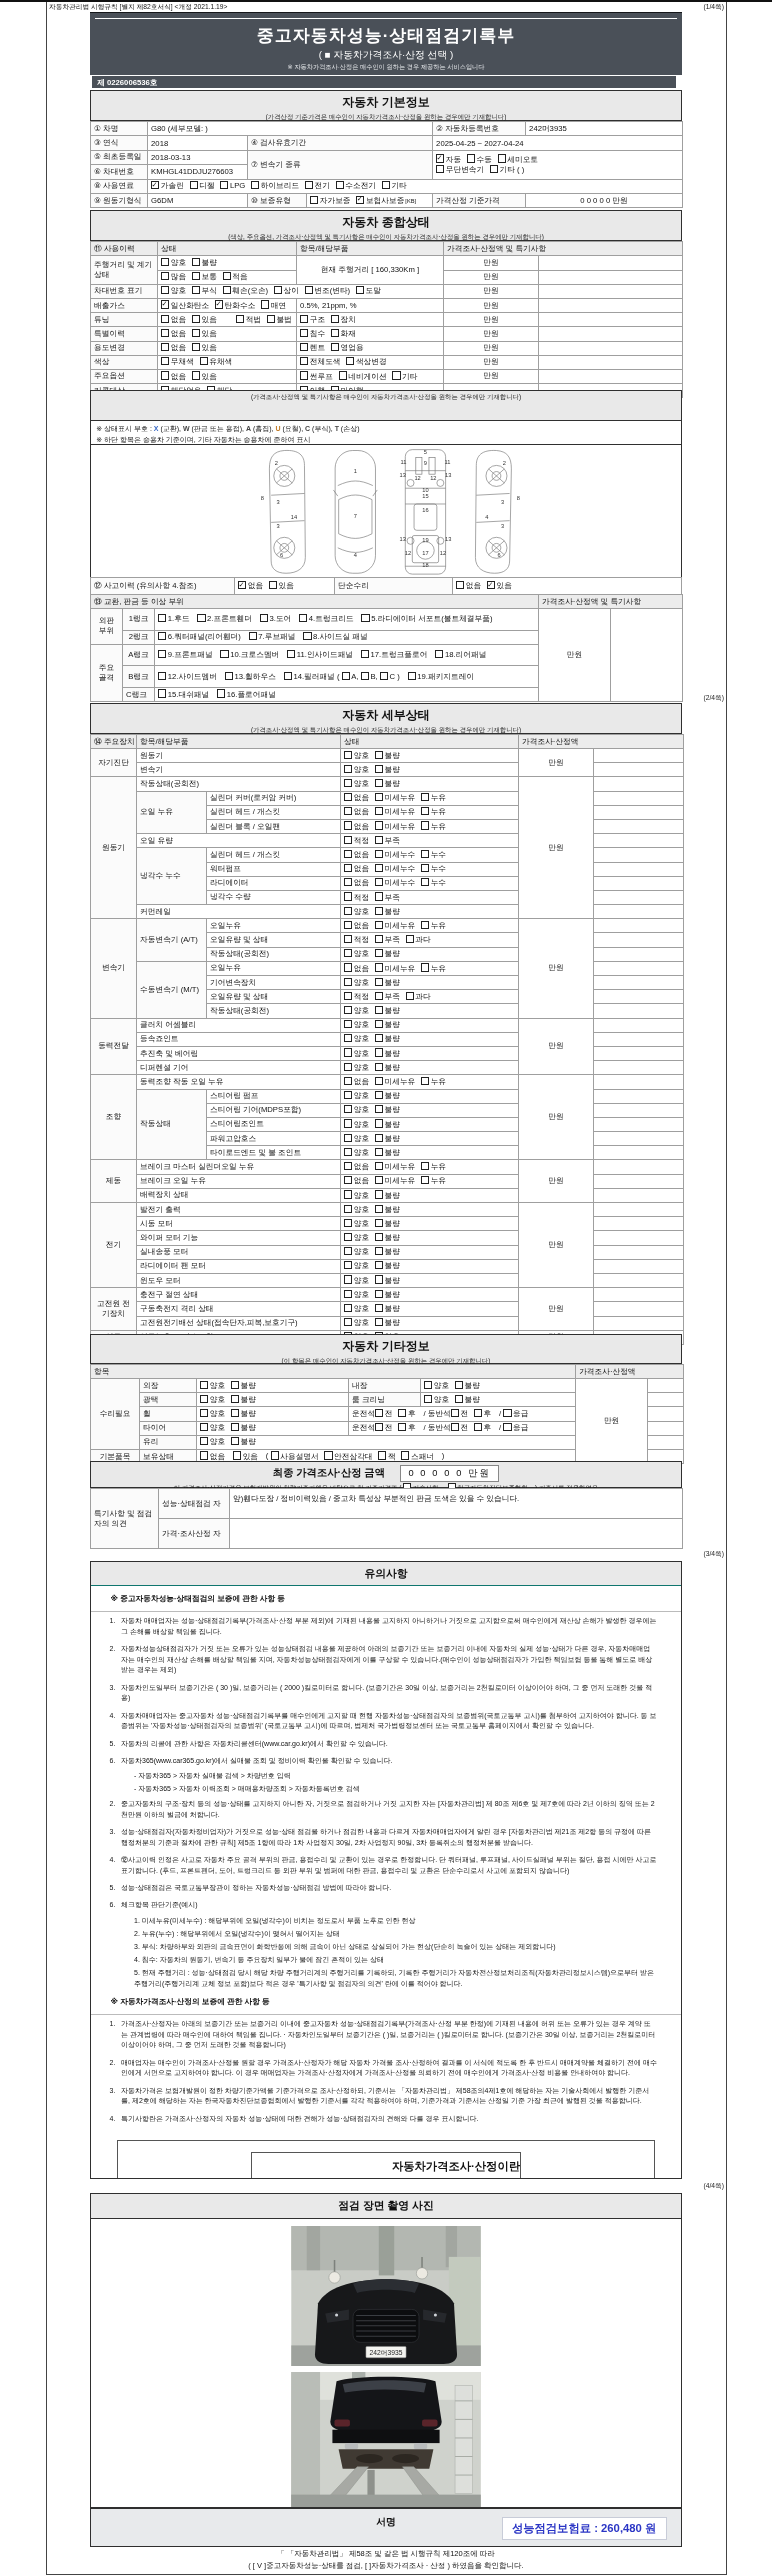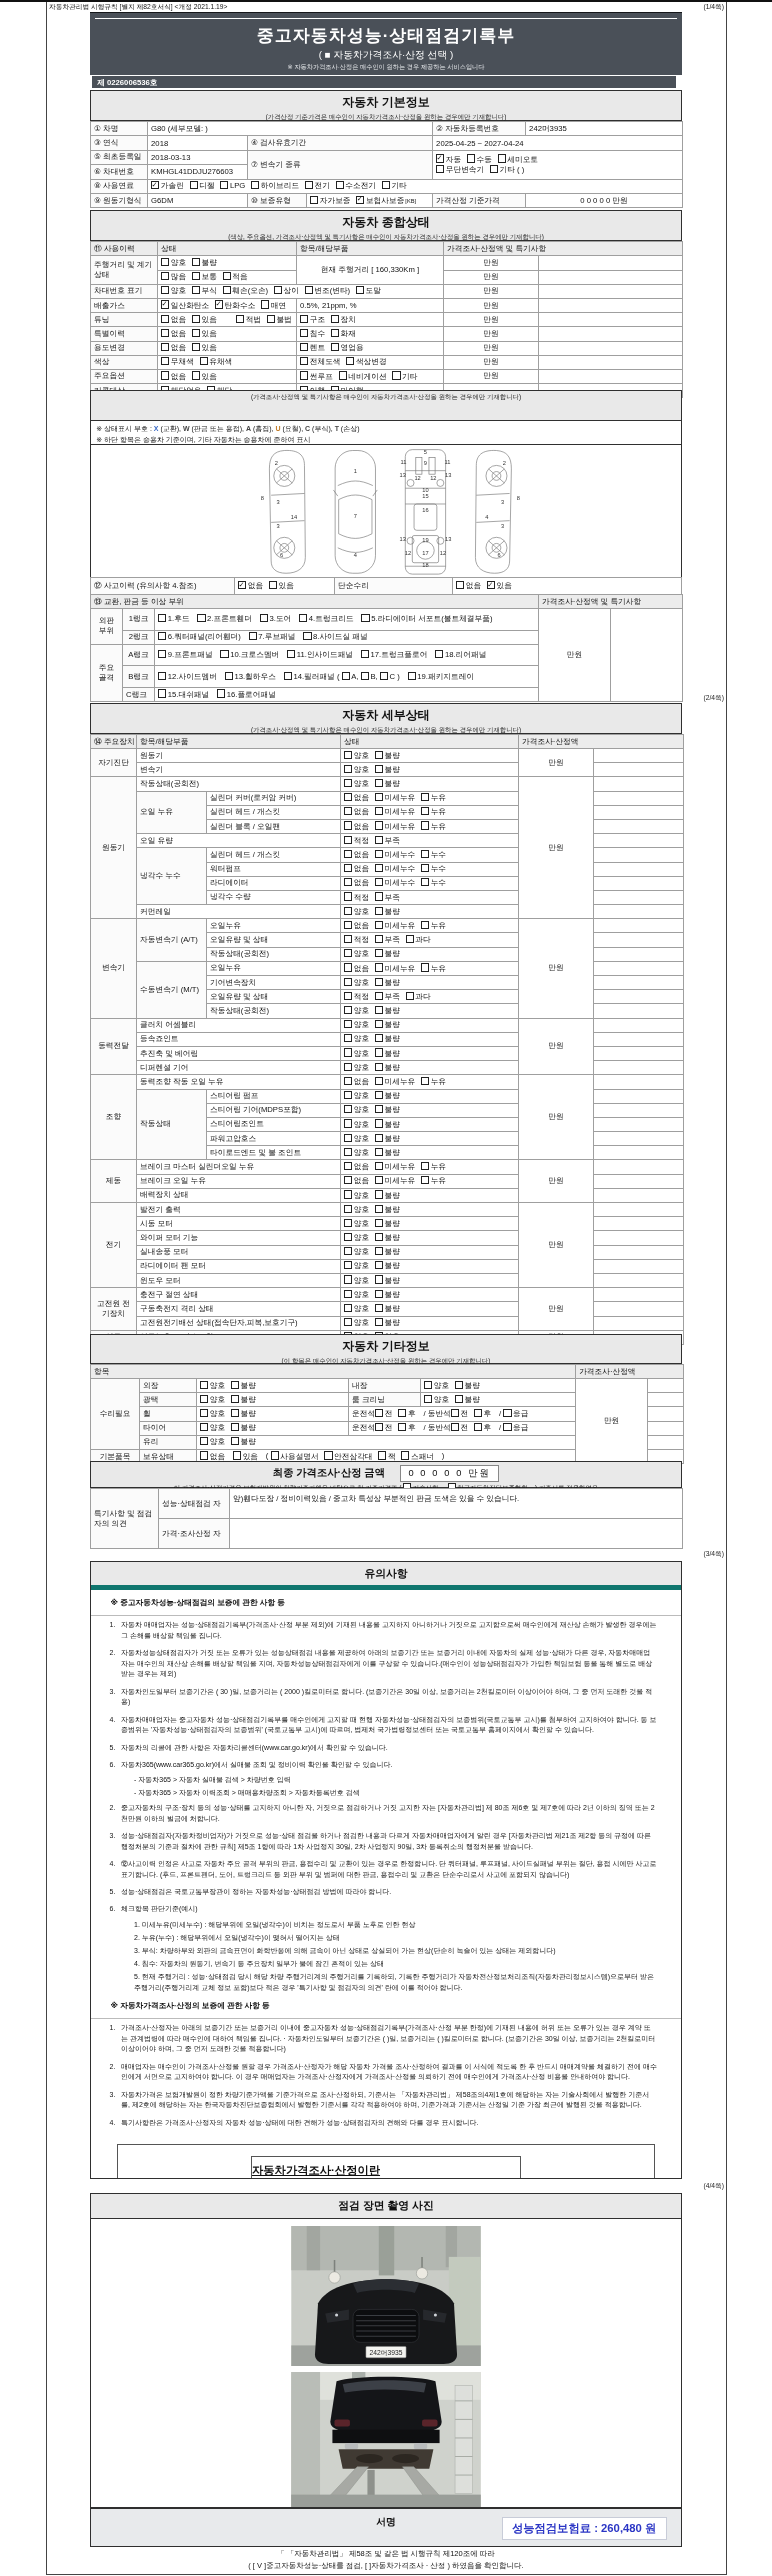--- a/index.html
+++ b/index.html
@@ -38,28 +38,28 @@
   
   .cb{display:inline-block;width:6.2px;height:6.2px;border:0.8px solid #222;background:#fff;
       vertical-align:-1px;position:relative;margin-right:1.5px;}
   .cb.ck::after{content:"\2713";position:absolute;top:-2.6px;left:-0.5px;font-size:7.2px;font-weight:bold;color:#111;}
   .opt{margin-right:5.7px;white-space:nowrap;}
   .opt .xtr{font-size:5.7px;margin-left:1px;}
   .gap{display:inline-block;width:13.4px;}
 
   
   .nbox{border:1px solid #2f2f2f;box-sizing:border-box;overflow:hidden;}
-  .ntitle{background:#e9e9e9;border-bottom:5px solid #0f766e;text-align:center;font-size:10.8px;font-weight:bold;padding:4.6px 0;}
+  .ntitle{background:#e9e9e9;border-bottom:1px solid #0f766e;text-align:center;font-size:10.8px;font-weight:bold;padding:4.6px 0;}
   .nheading{border-bottom:0.5px solid #bbb;padding:6.7px 5.2px 6.7px 19.6px;font-size:7.7px;font-weight:bold;margin-top:1px;}
   .nitem{padding:4.6px 24px 2.1px 30px;font-size:7px;line-height:1.52;position:relative;white-space:normal;}
   .nnum{position:absolute;left:18.5px;}
   .nsub{padding:2.6px 24px 0 43px;font-size:7px;line-height:1.5;white-space:normal;}
   .pbox{margin:13.4px 26px 10.3px 26px;border:0.5px solid #555;padding-bottom:8.2px;}
-  .pbox-title{width:268px;margin:11.3px auto 5.2px auto;border:0.5px solid #555;text-align:left;
-              font-size:11.3px;font-weight:bold;padding:6.2px 0;text-decoration:underline;}
+  .pbox-title{width:268px;margin:11.3px auto 5.2px auto;border:0.5px solid #555;text-align:right;
+              font-size:11.3px;font-weight:bold;padding:6.2px 0;}
 
   
   .photobox{border:1px solid #2f2f2f;box-sizing:border-box;}
   .phtitle{background:#e9e9e9;border-bottom:1px solid #2f2f2f;text-align:center;font-size:10.8px;font-weight:bold;padding:5.2px 0;}
   .phwrap{text-align:center;padding-top:6.2px;}
 
   .signbar{background:#e8eaec;border:1px solid #2f2f2f;box-sizing:border-box;position:relative;}
   .signlbl{text-align:center;font-size:9.8px;font-weight:bold;padding-top:7.2px;}
   .fee{position:absolute;right:14.4px;bottom:6.2px;background:#fff;border:0.5px solid #c8ccd8;
        color:#2a35c5;font-size:11.3px;font-weight:bold;padding:3.1px 9.3px;}

